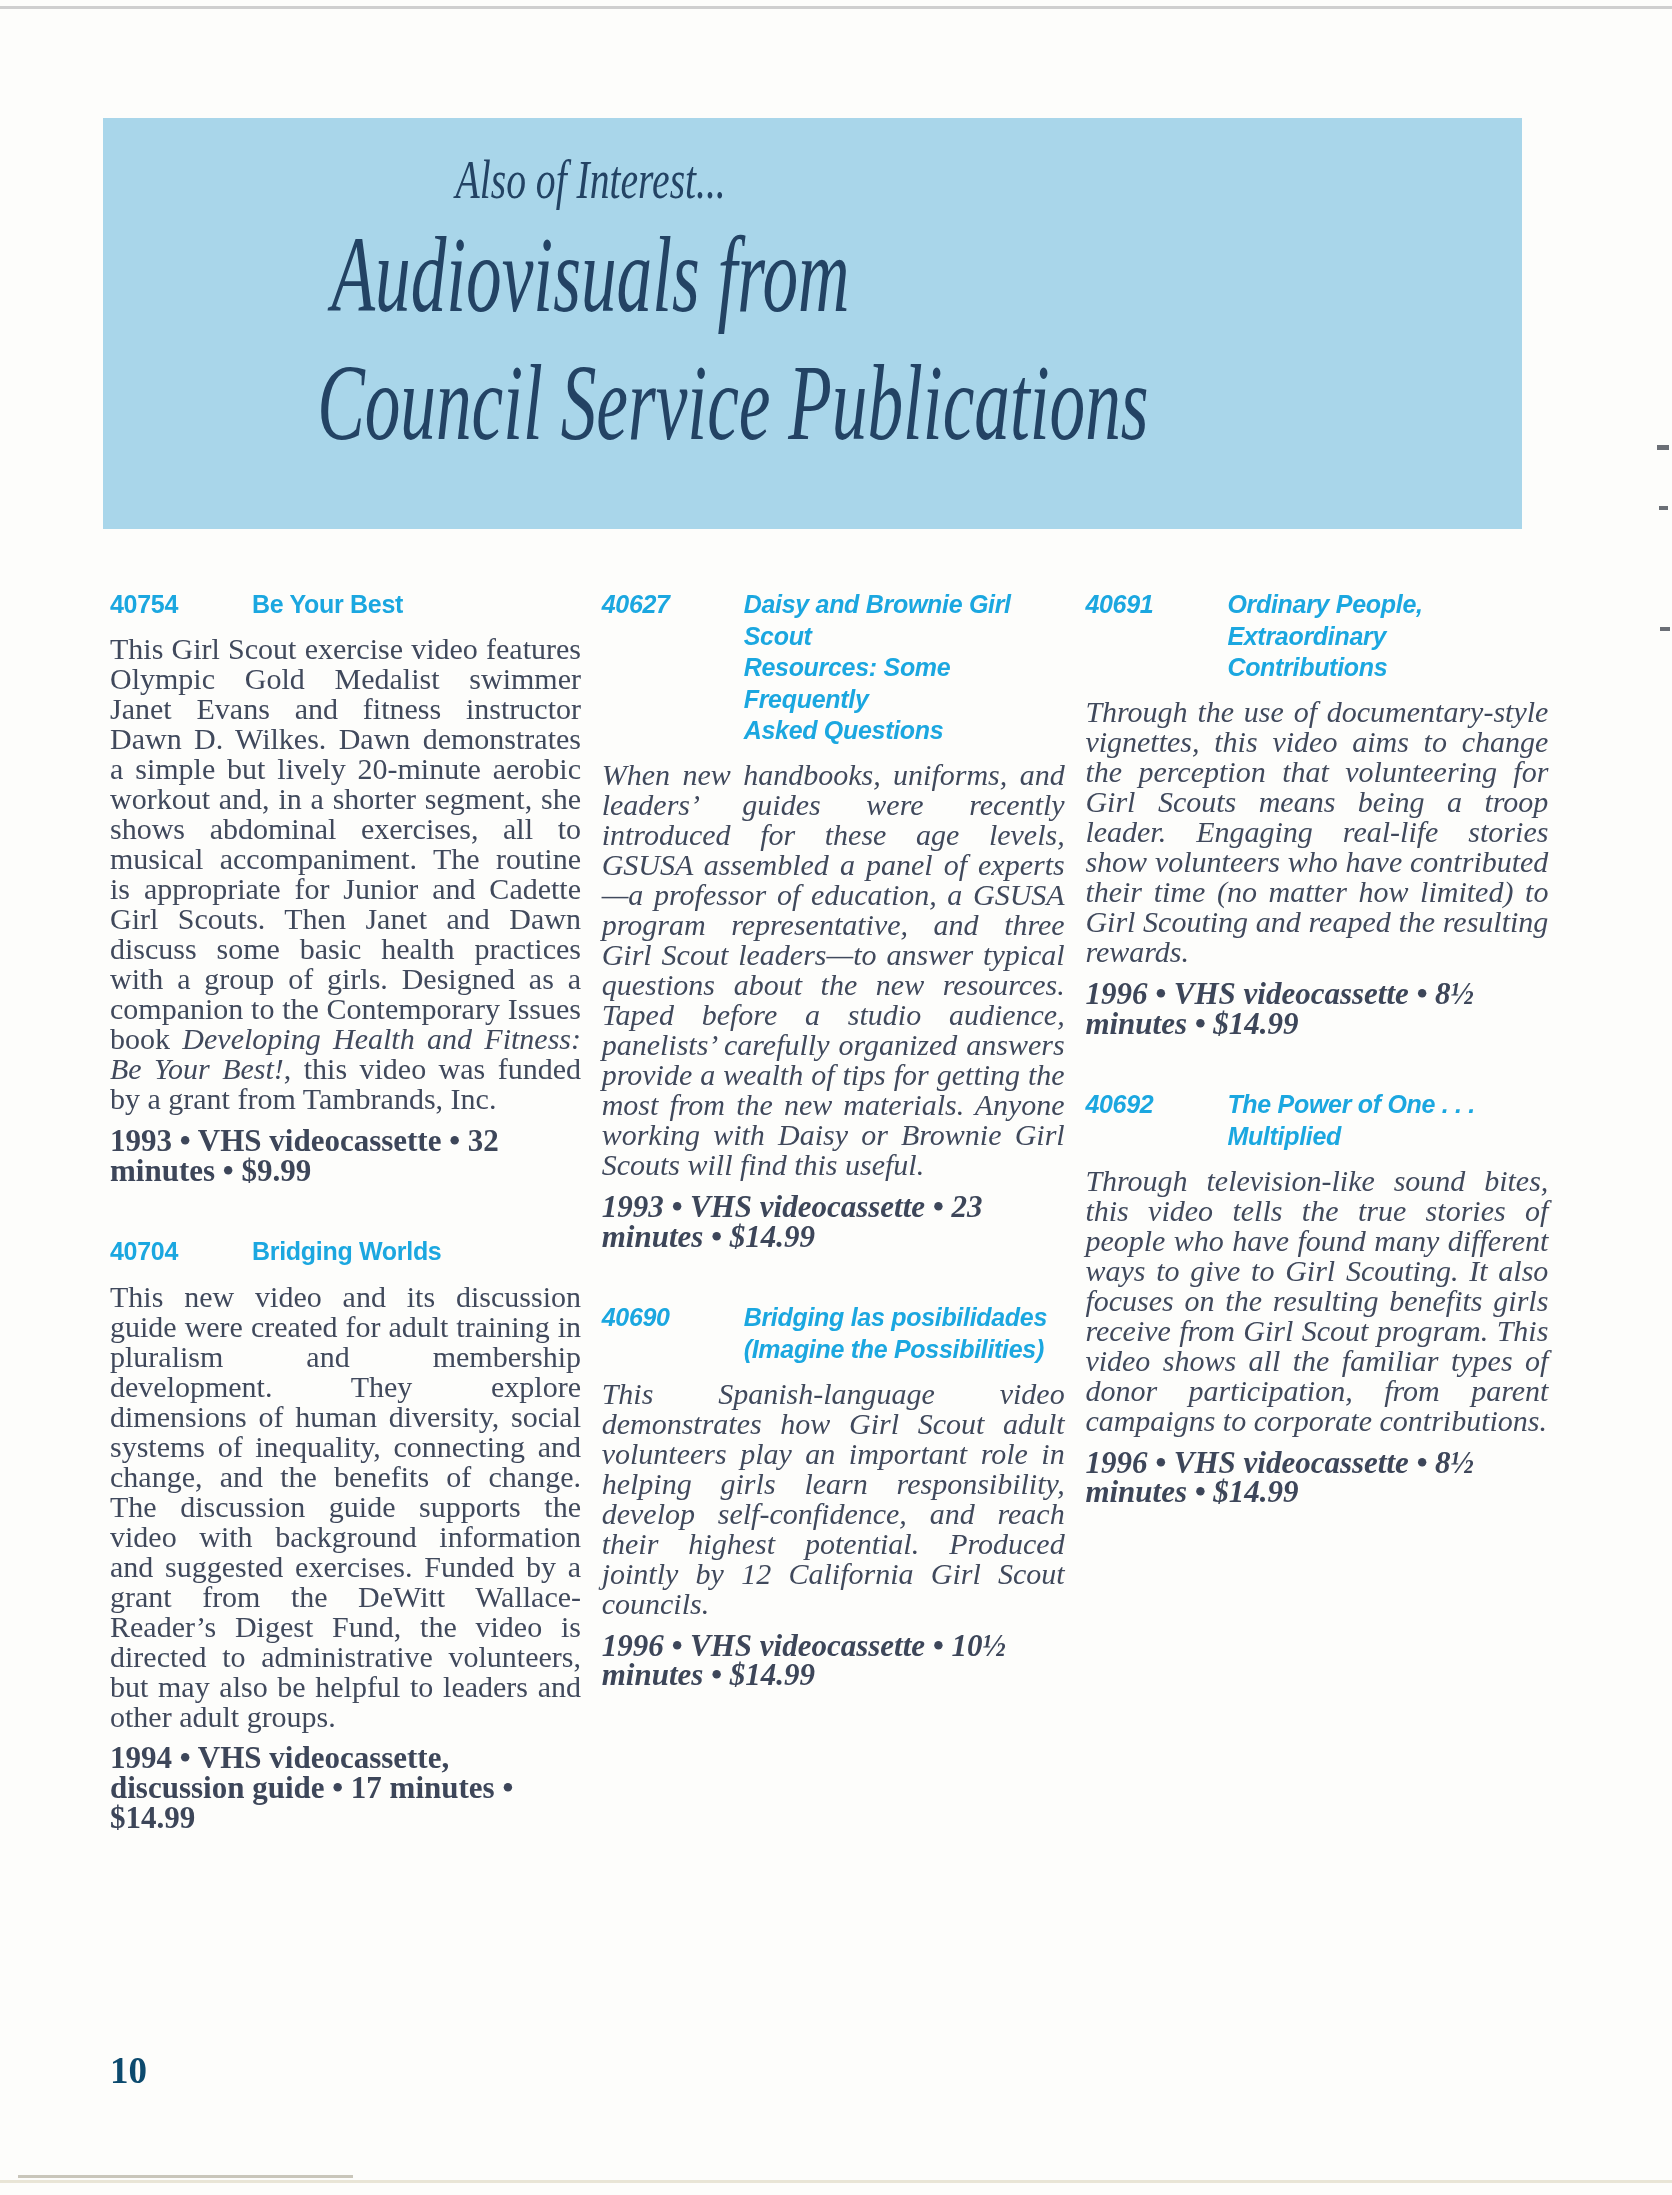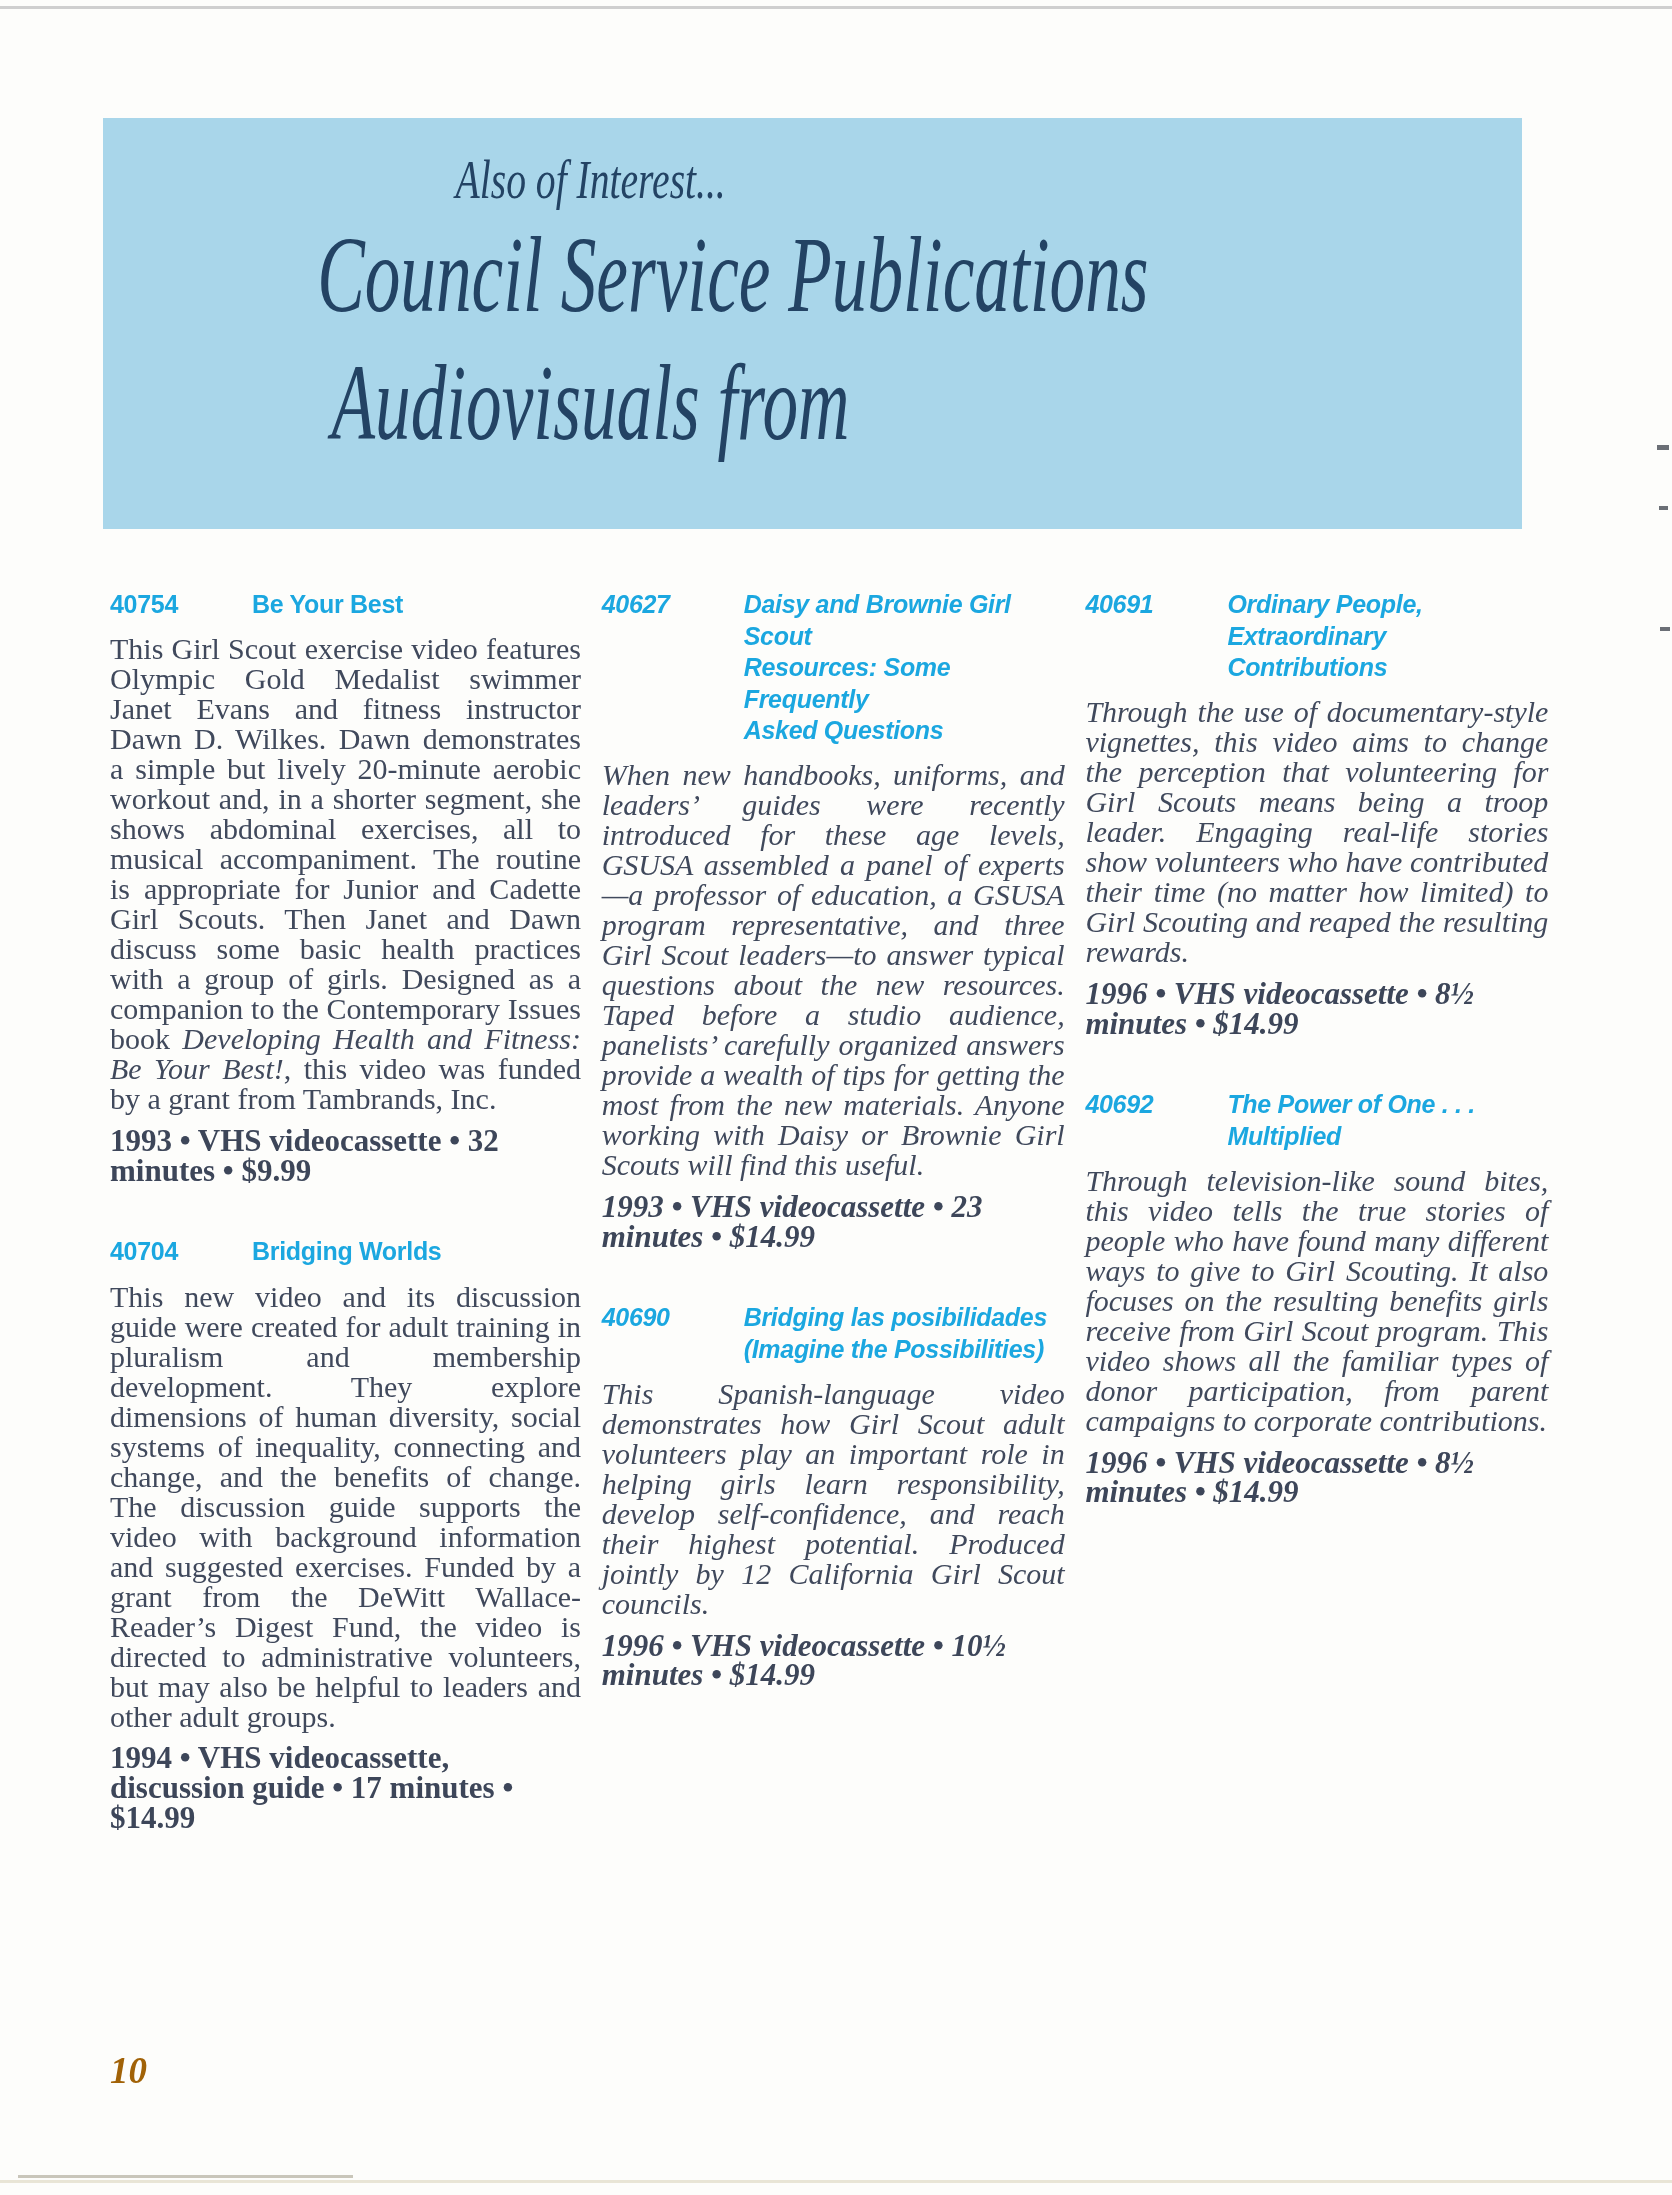--- a/index.html
+++ b/index.html
@@ -65,36 +65,35 @@
   .entry-meta {
     margin:11.8px 0 0 0;
     font-weight:bold;
     font-size:31px; line-height:29.6px;
     color:#3d4659;
   }
 
   .page-number {
     position:absolute; left:110px; top:2049px;
     font-weight:bold; font-size:37px;
-    color:#a16207;
-    font-style:italic;
+    color:#0c4a6e;
   }
 </style>
 </head>
 <body>
 
 <div class="page">
 
   <div class="artifact top-line"></div>
 
   <div class="banner">
     <div class="banner-text">
       <div class="kicker"><span class="squish k">Also of Interest...</span></div>
+      <div class="btitle"><span class="squish t">Audiovisuals from</span></div>
       <div class="btitle"><span class="squish t">Council Service Publications</span></div>
-      <div class="btitle"><span class="squish t">Audiovisuals from</span></div>
     </div>
   </div>
 
   <div class="columns">
 
     <div class="col col-1">
       <article class="entry">
         <header class="entry-heading">
           <span class="entry-code">40754</span>
           <span class="entry-title">Be Your Best</span>

